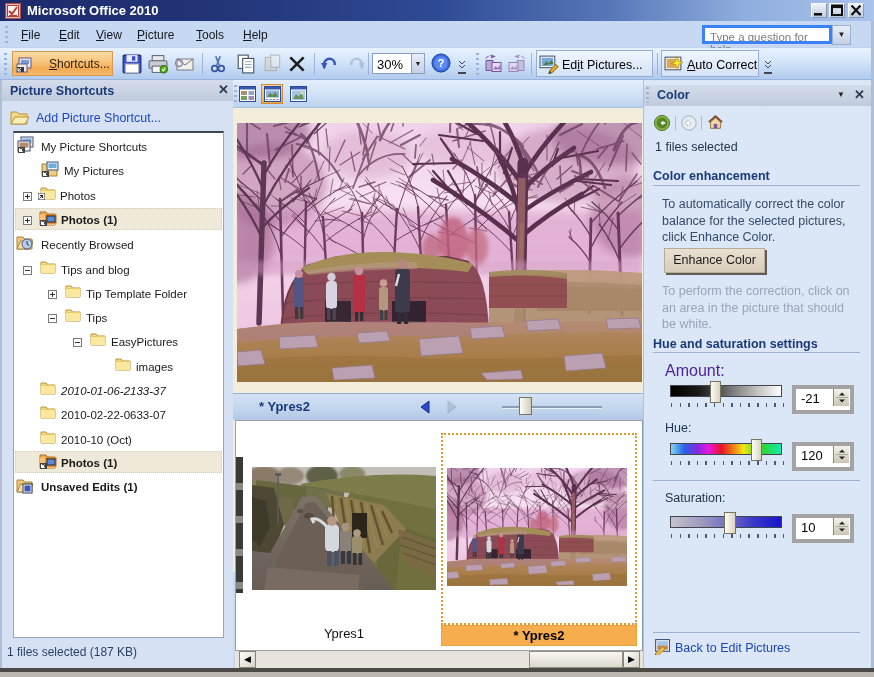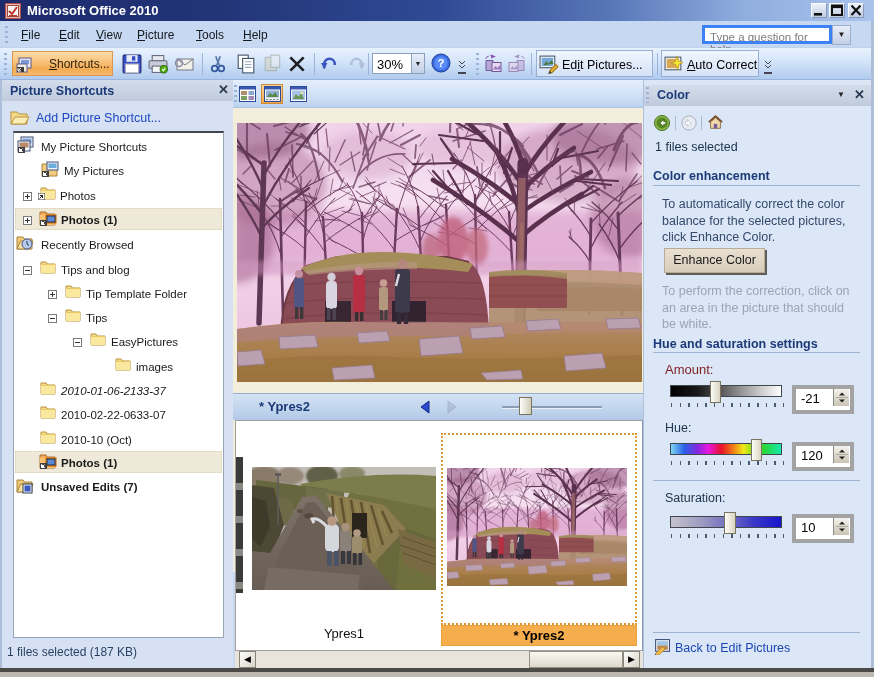--- a/index.html
+++ b/index.html
@@ -861,21 +861,21 @@
         <use href="#folder"></use>
       </svg>
     <div class="trow" style="left:47px;top:296px;">2010-10 (Oct)</div>
     <svg class="abs" style="left:25px;top:319px" width="18" height="18">
         <use href="#photos1"></use>
       </svg>
     <div class="trow" style="left:47px;top:319px;font-weight:bold;">Photos (1)</div>
     <svg class="abs" style="left:2px;top:343px" width="18" height="18">
         <use href="#unsaved"></use>
       </svg>
-    <div class="trow" style="left:27px;top:343px;font-weight:bold;">Unsaved Edits (7)</div>
+    <div class="trow" style="left:27px;top:343px;font-weight:bold;">Unsaved Edits (1)</div>
   </div>
   <div class="abs txt" style="left:5px;top:565px;color:#2a4262;font-size:12px;">1 files selected (187 KB)</div>
 </div>
 
 <div class="abs" id="middle">
   <div class="abs" id="midtop">
     <div class="gripv" style="left:1px;top:5px;height:18px;"></div>
     <div class="abs" style="left:6px;top:6px;width:17px;height:16px;border:1px solid #2a4a9a;background:#fff;">
       <svg width="15" height="14" viewBox="0 0 15 14">
         <rect x="0" y="0" width="15" height="2.5" fill="#3a5ab0"></rect>
@@ -963,21 +963,21 @@
       <rect x="7.5" y="11" width="4" height="5" fill="#7a5a9a"></rect>
     </svg>
     <div class="abs txt" style="left:11px;top:60px;color:#20354f;font-size:12.5px;">1 files selected</div>
     <div class="rphead" style="top:89px;">Color enhancement</div>
     <div class="hr" style="top:105px;"></div>
     <div class="rptext" style="top:116px;">To automatically correct the color<br>balance for the selected pictures,<br>click Enhance Color.</div>
     <div class="abs" style="left:20px;top:168px;width:101px;height:25px;background:linear-gradient(180deg,#e8e0d2,#d8cdba);border:1px solid #b8ac96;box-shadow:2px 2px 0 #5f5d58;color:#1a1a1a;text-align:center;line-height:23px;font-size:12.5px;">Enhance Color</div>
     <div class="rptext" style="top:203px;color:#9aa4b6;">To perform the correction, click on<br>an area in the picture that should<br>be white.</div>
     <div class="rphead" style="top:257px;">Hue and saturation settings</div>
     <div class="hr" style="top:272px;"></div>
-    <div class="abs txt" style="left:21px;top:282px;color:#7f1d1d;font-size:13px;">Amount:</div>
+    <div class="abs txt" style="left:21px;top:282px;color:#4c1d95;font-size:16px;">Amount:</div>
     <div class="abs" style="left:26px;top:305px;width:112px;height:12px;border:1px solid #40464e;background:linear-gradient(90deg,#000 0%,#1a1a1a 25%,#555 45%,#999 65%,#ccc 82%,#fff 100%);"></div>
     <div class="abs" style="left:66px;top:301px;width:11px;height:22px;background:linear-gradient(90deg,#fdfdf8,#d8d4c0);border:1px solid #787460;"></div>
     <div class="slider-ticks" style="left:27px;top:323px;"></div>
     <div class="spin" style="top:305px;">
         <span style="position:absolute;left:5px;top:2px;">-21</span>
       <div class="spinbtns"><svg width="16" height="17" viewBox="0 0 16 17">
             <path d="M5 6.5 L8 3.5 L11 6.5 z" fill="#222"></path>
             <path d="M5 10.5 L8 13.5 L11 10.5 z" fill="#222"></path>
             <path d="M2 8.5 h12" stroke="#b0aa98"></path>
           </svg></div>

